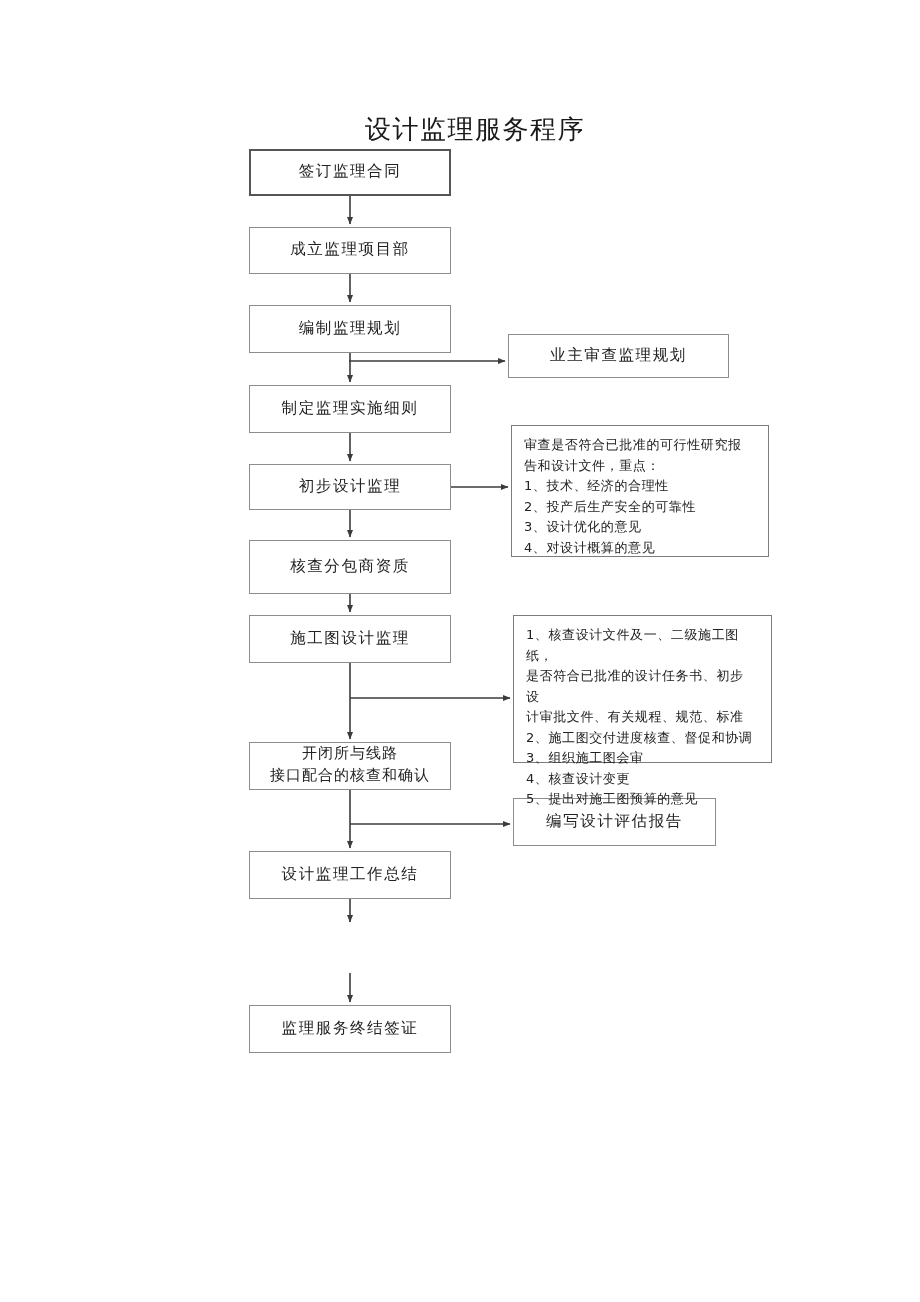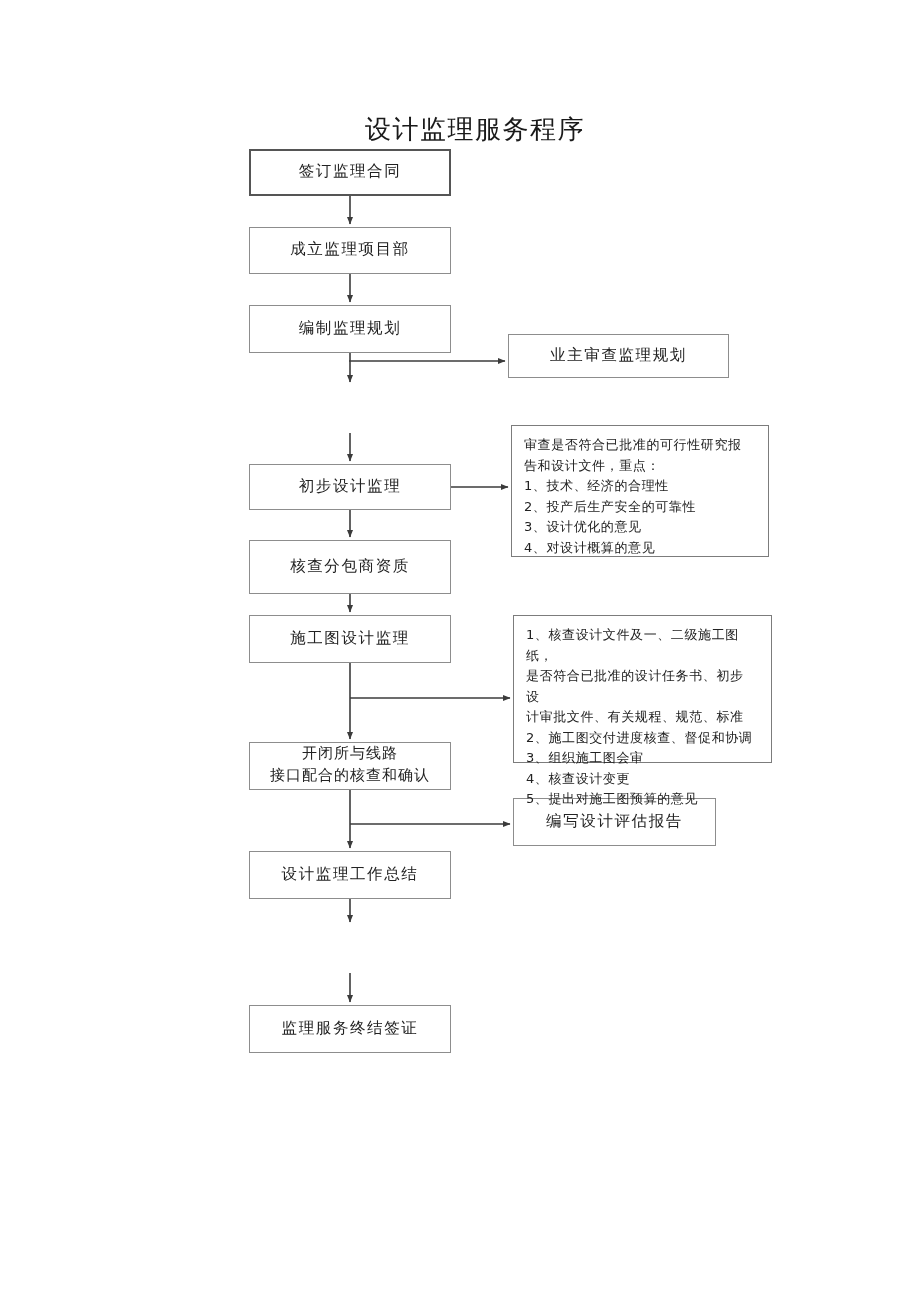--- a/index.html
+++ b/index.html
@@ -106,20 +106,21 @@
   </svg>
 
   <div class="node first" style="left:249px;top:149px;width:202px;height:47px">签订监理合同</div>
 
   <div class="node" style="left:249px;top:227px;width:202px;height:47px">成立监理项目部</div>
 
   <div class="node" style="left:249px;top:305px;width:202px;height:48px">编制监理规划</div>
 
   <div class="node" style="left:508px;top:334px;width:221px;height:44px">业主审查监理规划</div>
 
+  <div class="node" style="left:249px;top:385px;width:202px;height:48px">制定监理实施细则</div>
 
   <div class="node" style="left:249px;top:464px;width:202px;height:46px">初步设计监理</div>
 
   <div class="node" style="left:249px;top:540px;width:202px;height:54px">核查分包商资质</div>
 
   <div class="node" style="left:249px;top:615px;width:202px;height:48px">施工图设计监理</div>
 
   <div class="node" style="left:249px;top:742px;width:202px;height:48px;font-size:15px;letter-spacing:1px">开闭所与线路
 接口配合的核查和确认</div>
 

